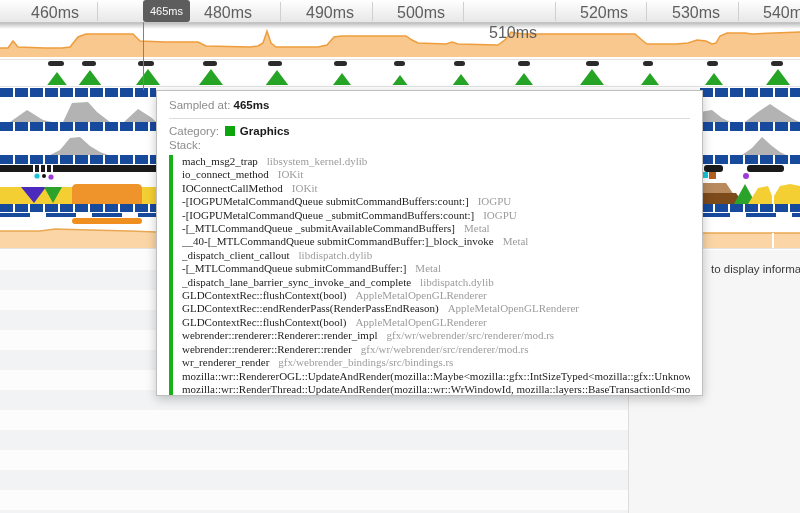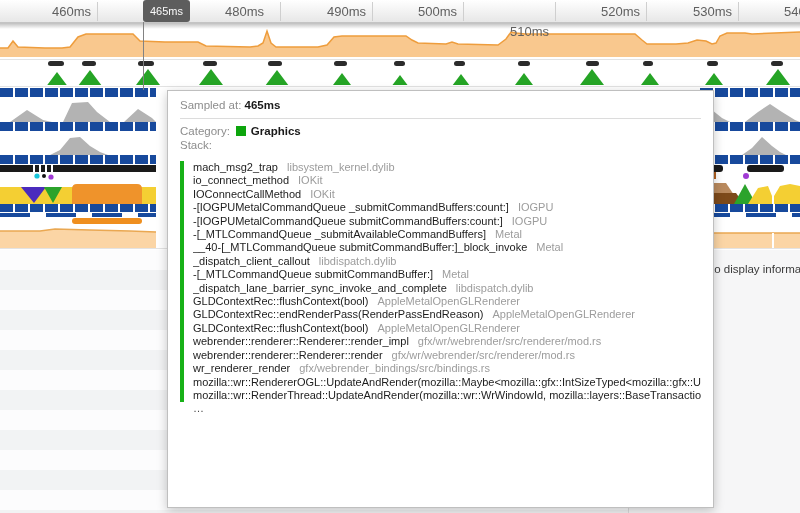--- a/index.html
+++ b/index.html
@@ -2,49 +2,49 @@
 <html><head>
 <meta charset="utf-8">
 <style>
   html,body{margin:0;padding:0;background:#fff;}
   #screen{position:relative;width:800px;height:513px;overflow:hidden;background:#fff;
     font-family:"Liberation Sans",sans-serif;-webkit-font-smoothing:antialiased;}
   #gfx{position:absolute;left:0;top:0;z-index:1;pointer-events:none;}
   
   .ruler{position:absolute;left:0;top:0;width:800px;height:22px;z-index:4;
     background:linear-gradient(#ffffff,#e7e7e7);border-bottom:1px solid #c4c4c4;}
-  .tick-label{position:absolute;top:4px;width:60px;text-align:right;font-size:13px;color:#5f5f5f;}
+  .tick-label{position:absolute;top:4px;width:60px;font-size:16px;color:#5f5f5f;}
   .tick-line{position:absolute;top:2px;width:1px;height:19px;background:#cfcfcf;}
   .hover-tab{position:absolute;top:0;height:22px;background:#5d5d5d;border-radius:3px;
     color:#fafafa;font-size:11px;text-align:center;line-height:22px;z-index:5;}
   .ruler-shadow{position:absolute;left:0;top:23px;width:800px;height:6px;z-index:3;
     background:linear-gradient(rgba(0,0,0,.25),rgba(0,0,0,0));}
   .hover-line{position:absolute;left:143px;top:22px;width:1px;height:68px;background:#828282;z-index:4;}
   .row-border{position:absolute;left:0;width:800px;height:1px;background:#e3e3e3;z-index:2;}
   
   .bb{position:absolute;z-index:2;background:repeating-linear-gradient(90deg,#17499c 0 13px,#ffffff 13px 15px);}
   .bb2{position:absolute;z-index:2;background:repeating-linear-gradient(90deg,#17499c 0 30px,rgba(0,0,0,0) 30px 46px);}
   
   .hit{position:absolute;z-index:3;background:transparent;}
   
   .stripes{position:absolute;left:0;top:250px;width:628px;height:263px;z-index:1;
     background:repeating-linear-gradient(180deg,#fcfcfd 0 20px,#f2f3f4 20px 40px);}
   .side-panel{position:absolute;left:628px;top:250px;width:172px;height:263px;z-index:1;
     background:#f6f6f7;border-left:1px solid #dcdcdc;}
   .side-panel .txt{position:absolute;left:82px;top:13px;font-size:11.5px;color:#3b3b3b;white-space:nowrap;}
   
-  .tooltip{position:absolute;left:167px;top:90px;width:547px;height:418px;box-sizing:border-box;
+  .tooltip{position:absolute;left:156px;top:90px;width:547px;height:306px;box-sizing:border-box;
     background:#fff;border:1px solid #bfbfbf;box-shadow:0 3px 10px rgba(0,0,0,.22);
     padding:7px 12px 14px 12px;z-index:10;font-size:11.5px;color:#1c1c1c;overflow:hidden;}
   .trow{line-height:14px;white-space:nowrap;}
   .lbl{color:#8d8d8d;}
   .val{color:#1a1a1a;font-weight:bold;}
   .tt-divider{border:none;border-top:1px solid #dcdcdc;margin:6px 0 5px 0;}
   .cat-swatch{display:inline-block;width:10px;height:10px;margin:0 5px 0 6px;vertical-align:-1px;}
-  .frames{margin-top:9px;border-left:4px solid #f9a8d4;padding-left:9px;}
+  .frames{margin-top:3px;border-left:4px solid #f9a8d4;padding-left:9px;font-family:Liberation Serif, serif;}
   .frame{font-size:11px;line-height:13.4px;white-space:nowrap;overflow:hidden;color:#1d1d1d;}
   .frame .fn{margin-right:9px;}
   .frame .lib{color:#9c9c9c;}
   .ellipsis-row{font-size:11px;line-height:13px;padding-left:13px;color:#454545;}
 </style>
 </head>
 <body>
 
 <div id="screen">
 
@@ -183,22 +183,22 @@
     <div class="trow">
       <span class="lbl">Category:</span><span class="cat-swatch" style="background: rgb(13, 165, 13);"></span><span class="val">Graphics</span>
     </div>
     <div class="trow">
       <span class="lbl">Stack:</span>
     </div>
     <div class="frames" style="border-left-color: rgb(23, 177, 23);">
         <div class="frame"><span class="fn">mach_msg2_trap</span><span class="lib">libsystem_kernel.dylib</span></div>
         <div class="frame"><span class="fn">io_connect_method</span><span class="lib">IOKit</span></div>
         <div class="frame"><span class="fn">IOConnectCallMethod</span><span class="lib">IOKit</span></div>
+        <div class="frame"><span class="fn">-[IOGPUMetalCommandQueue submitCommandBuffers:count:]</span><span class="lib">IOGPU</span></div>
         <div class="frame"><span class="fn">-[IOGPUMetalCommandQueue _submitCommandBuffers:count:]</span><span class="lib">IOGPU</span></div>
-        <div class="frame"><span class="fn">-[IOGPUMetalCommandQueue submitCommandBuffers:count:]</span><span class="lib">IOGPU</span></div>
         <div class="frame"><span class="fn">-[_MTLCommandQueue _submitAvailableCommandBuffers]</span><span class="lib">Metal</span></div>
         <div class="frame"><span class="fn">__40-[_MTLCommandQueue submitCommandBuffer:]_block_invoke</span><span class="lib">Metal</span></div>
         <div class="frame"><span class="fn">_dispatch_client_callout</span><span class="lib">libdispatch.dylib</span></div>
         <div class="frame"><span class="fn">-[_MTLCommandQueue submitCommandBuffer:]</span><span class="lib">Metal</span></div>
         <div class="frame"><span class="fn">_dispatch_lane_barrier_sync_invoke_and_complete</span><span class="lib">libdispatch.dylib</span></div>
         <div class="frame"><span class="fn">GLDContextRec::flushContext(bool)</span><span class="lib">AppleMetalOpenGLRenderer</span></div>
         <div class="frame"><span class="fn">GLDContextRec::endRenderPass(RenderPassEndReason)</span><span class="lib">AppleMetalOpenGLRenderer</span></div>
         <div class="frame"><span class="fn">GLDContextRec::flushContext(bool)</span><span class="lib">AppleMetalOpenGLRenderer</span></div>
         <div class="frame"><span class="fn">webrender::renderer::Renderer::render_impl</span><span class="lib">gfx/wr/webrender/src/renderer/mod.rs</span></div>
         <div class="frame"><span class="fn">webrender::renderer::Renderer::render</span><span class="lib">gfx/wr/webrender/src/renderer/mod.rs</span></div>

